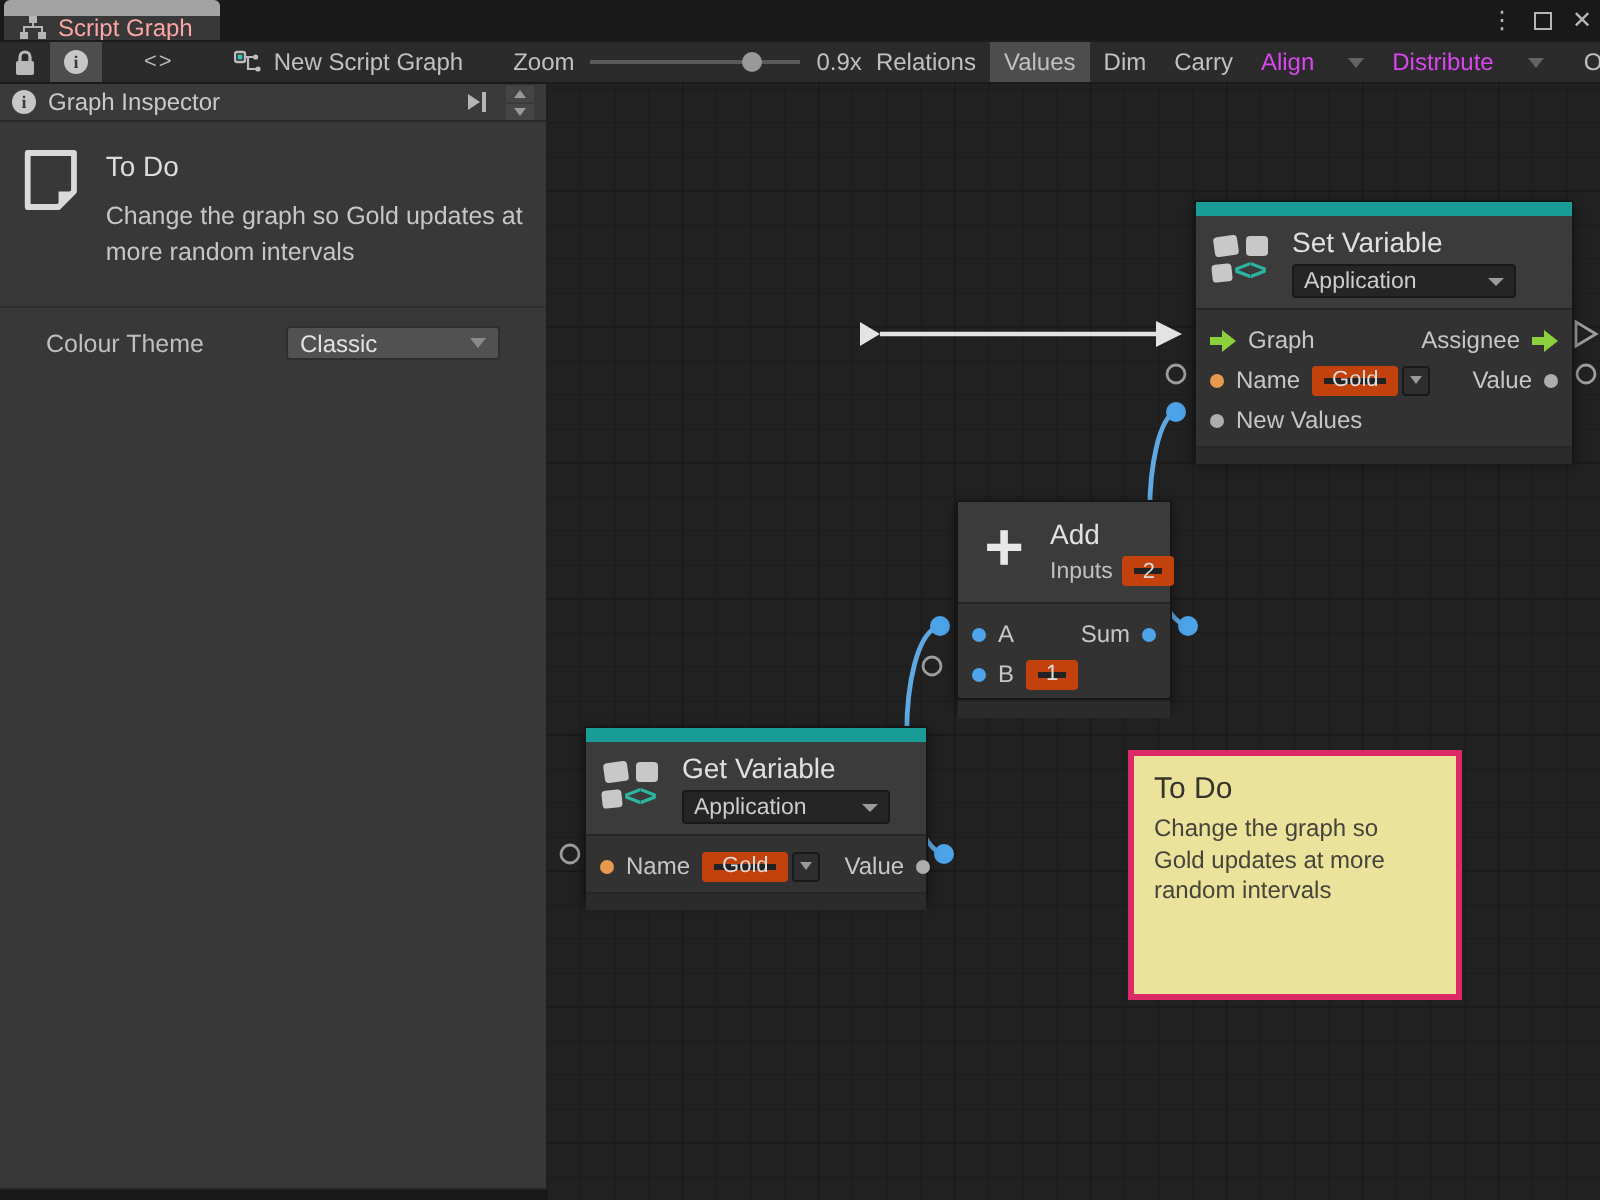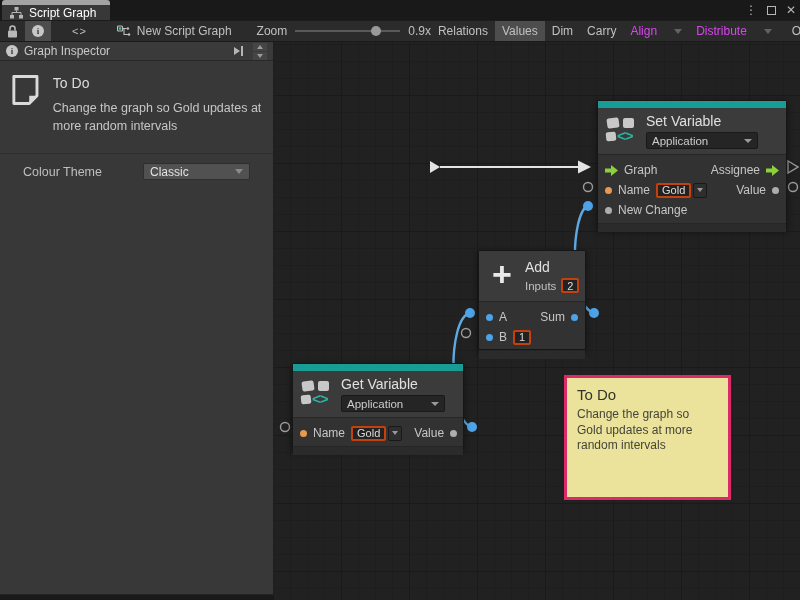--- a/index.html
+++ b/index.html
@@ -3,22 +3,22 @@
 <meta charset="utf-8">
 <style>
   * { margin:0; padding:0; box-sizing:border-box; }
   html,body { width:800px; height:600px; overflow:hidden; background:#191919;
     font-family:"Liberation Sans", sans-serif; -webkit-font-smoothing:antialiased; }
   .window { position:relative; width:800px; height:600px; background:#191919; overflow:hidden; }
 
   
   .tabbar { position:absolute; left:0; top:0; width:800px; height:20px; background:#191919; }
   .tab { position:absolute; left:2px; top:0; height:20px; padding:0 14px 0 8px; background:#383838;
-    border-top:5px solid #a3a3a3; display:flex; align-items:center; gap:6px;
-    color:#ffffff; font-size:12px; border-radius:3px 3px 0 0; }
+    border-top:8px solid #a3a3a3; display:flex; align-items:center; gap:6px;
+    color:#fca5a5; font-size:12px; border-radius:3px 3px 0 0; }
   .winicons { position:absolute; right:4px; top:0; height:20px; display:flex; align-items:center; gap:10px; color:#b6b6b6; }
   .winicons .dots { font-size:12px; letter-spacing:0; }
   .winicons .maxbox { width:9px; height:9px; border:1px solid #b6b6b6; }
   .winicons .closex { font-size:12px; }
 
   
   .toolbar { position:absolute; left:0; top:20px; width:800px; height:22px; background:#2b2b2b;
     border-top:1px solid #1c1c1c; border-bottom:1px solid #1a1a1a;
     display:flex; align-items:center; color:#c0c0c0; font-size:12px; white-space:nowrap; overflow:hidden; }
   .tbtn { height:22px; display:flex; align-items:center; padding:0 7px; cursor:default; }
@@ -85,21 +85,21 @@
   .prow { height:20px; display:flex; align-items:center; padding:0 7px; gap:6px; font-size:12px; color:#c6c6c6; }
   .prow .grow { flex:1; }
   .dot { width:7px; height:7px; border-radius:50%; flex:none; }
   .dot.blue { background:#4da3e8; }
   .dot.orange { background:#e79a4e; }
   .dot.gray { background:#adadad; }
   .flowarrow { flex:none; display:inline-block; }
   .ddbox { display:flex; align-items:center; background:#252525; border:1px solid #191919; border-radius:2px;
     height:17px; padding:0 5px; font-size:11.5px; color:#cccccc; gap:5px; overflow:hidden; }
   .ddbox .dcaret { width:0; height:0; border-left:4px solid transparent; border-right:4px solid transparent; border-top:4px solid #9a9a9a; flex:none; }
-  .valbox { background:#222222; border:2px solid #c2410c; border-radius:2px; height:15px; min-width:14px;
+  .valbox { background:#222222; border:6px solid #c2410c; border-radius:2px; height:15px; min-width:14px;
     display:inline-flex; align-items:center; justify-content:center; padding:0 4px; font-size:11px; color:#dddddd; }
   .goldwrap { display:flex; align-items:center; gap:2px; }
   .goldwrap .gcaret { background:#2e2e2e; border:1px solid #191919; border-radius:2px; width:14px; height:15px;
     display:flex; align-items:center; justify-content:center; }
   .goldwrap .gcaret i { width:0; height:0; border-left:3.5px solid transparent; border-right:3.5px solid transparent; border-top:4px solid #9a9a9a; }
 
   
   .varicon { position:relative; width:32px; height:28px; flex:none; }
   .varicon .sq { position:absolute; background:#c8c8c8; border-radius:2px; }
   .varicon .sq.a { width:12px; height:10px; left:1px; top:1px; transform:rotate(-8deg); }
@@ -300,21 +300,21 @@
             <span class="gcaret">
                 <i></i>
               </span>
           </span>
           <span class="grow"></span>
           <span>Value</span>
           <span class="dot gray"></span>
         </div>
         <div class="prow">
           <span class="dot gray"></span>
-          <span>New Change</span>
+          <span>New Values</span>
         </div>
       </div>
       <div class="nfoot"></div>
     </div>
 
     <div class="node" style="left:204px; top:208px; width:108px; height:100px;">
       <div class="nhead" style="padding:8px 8px;">
         <span class="plusicon">+</span>
         <div>
           <div class="ntitle">Add</div>

